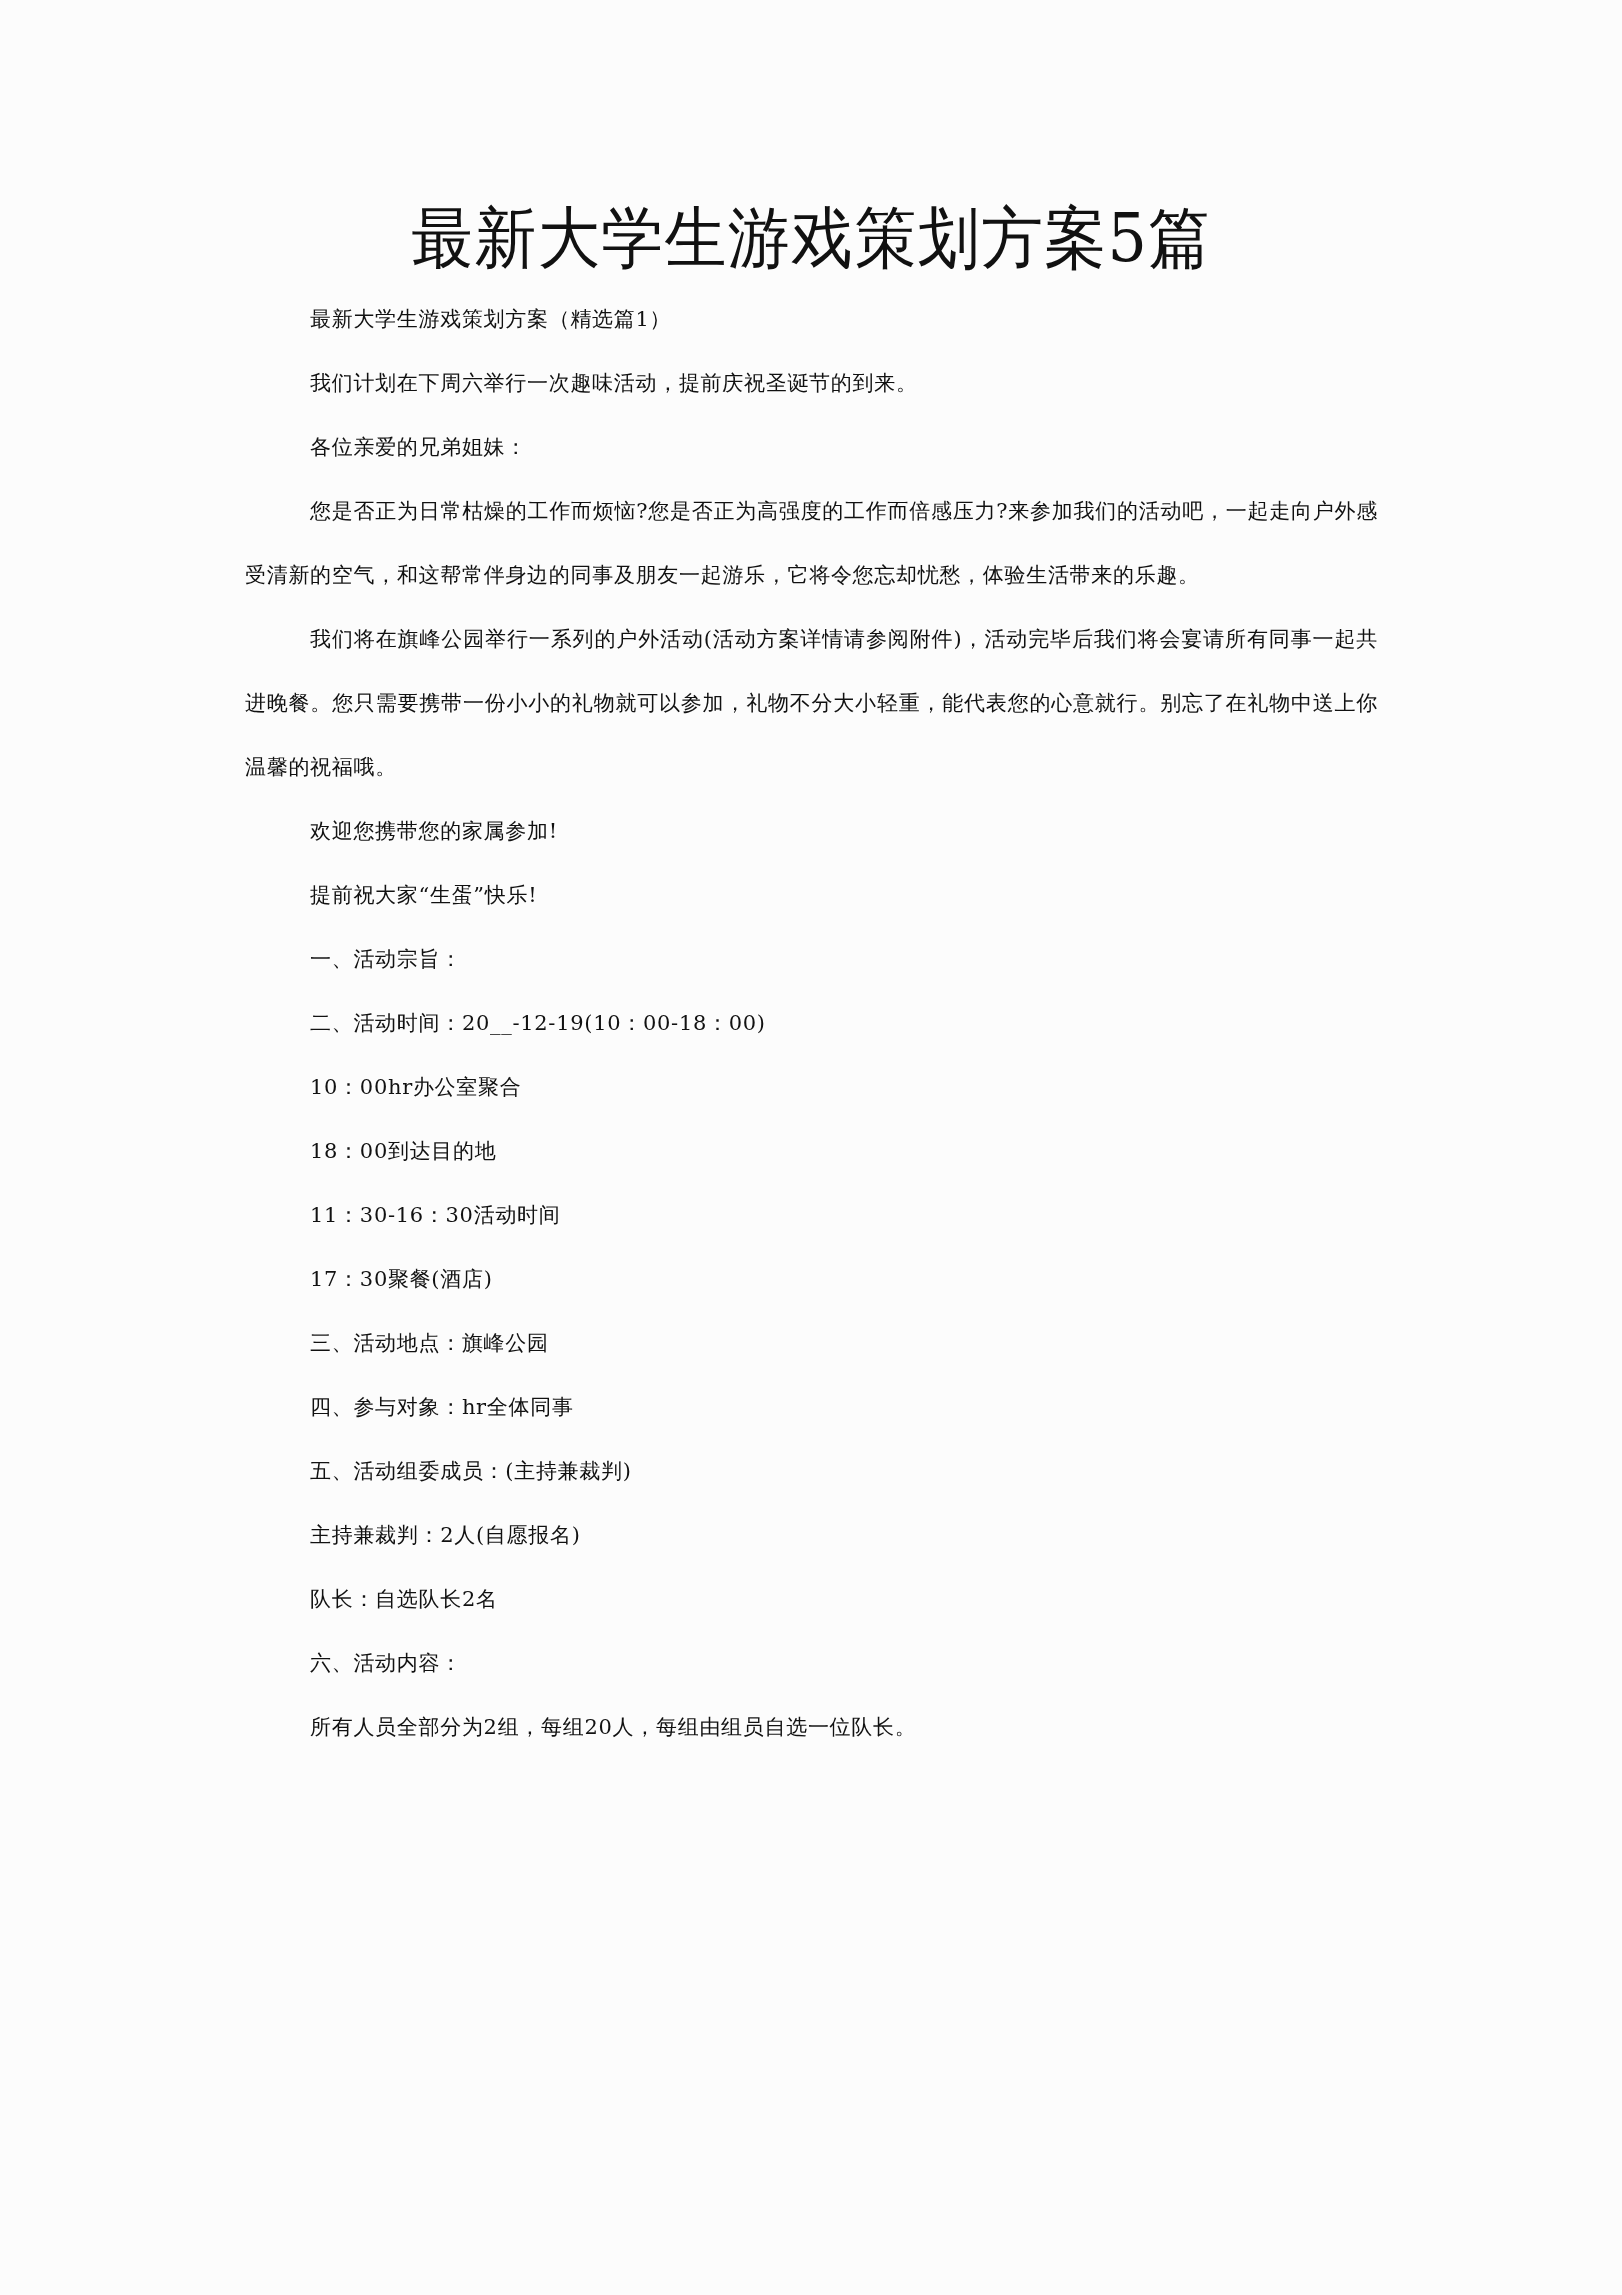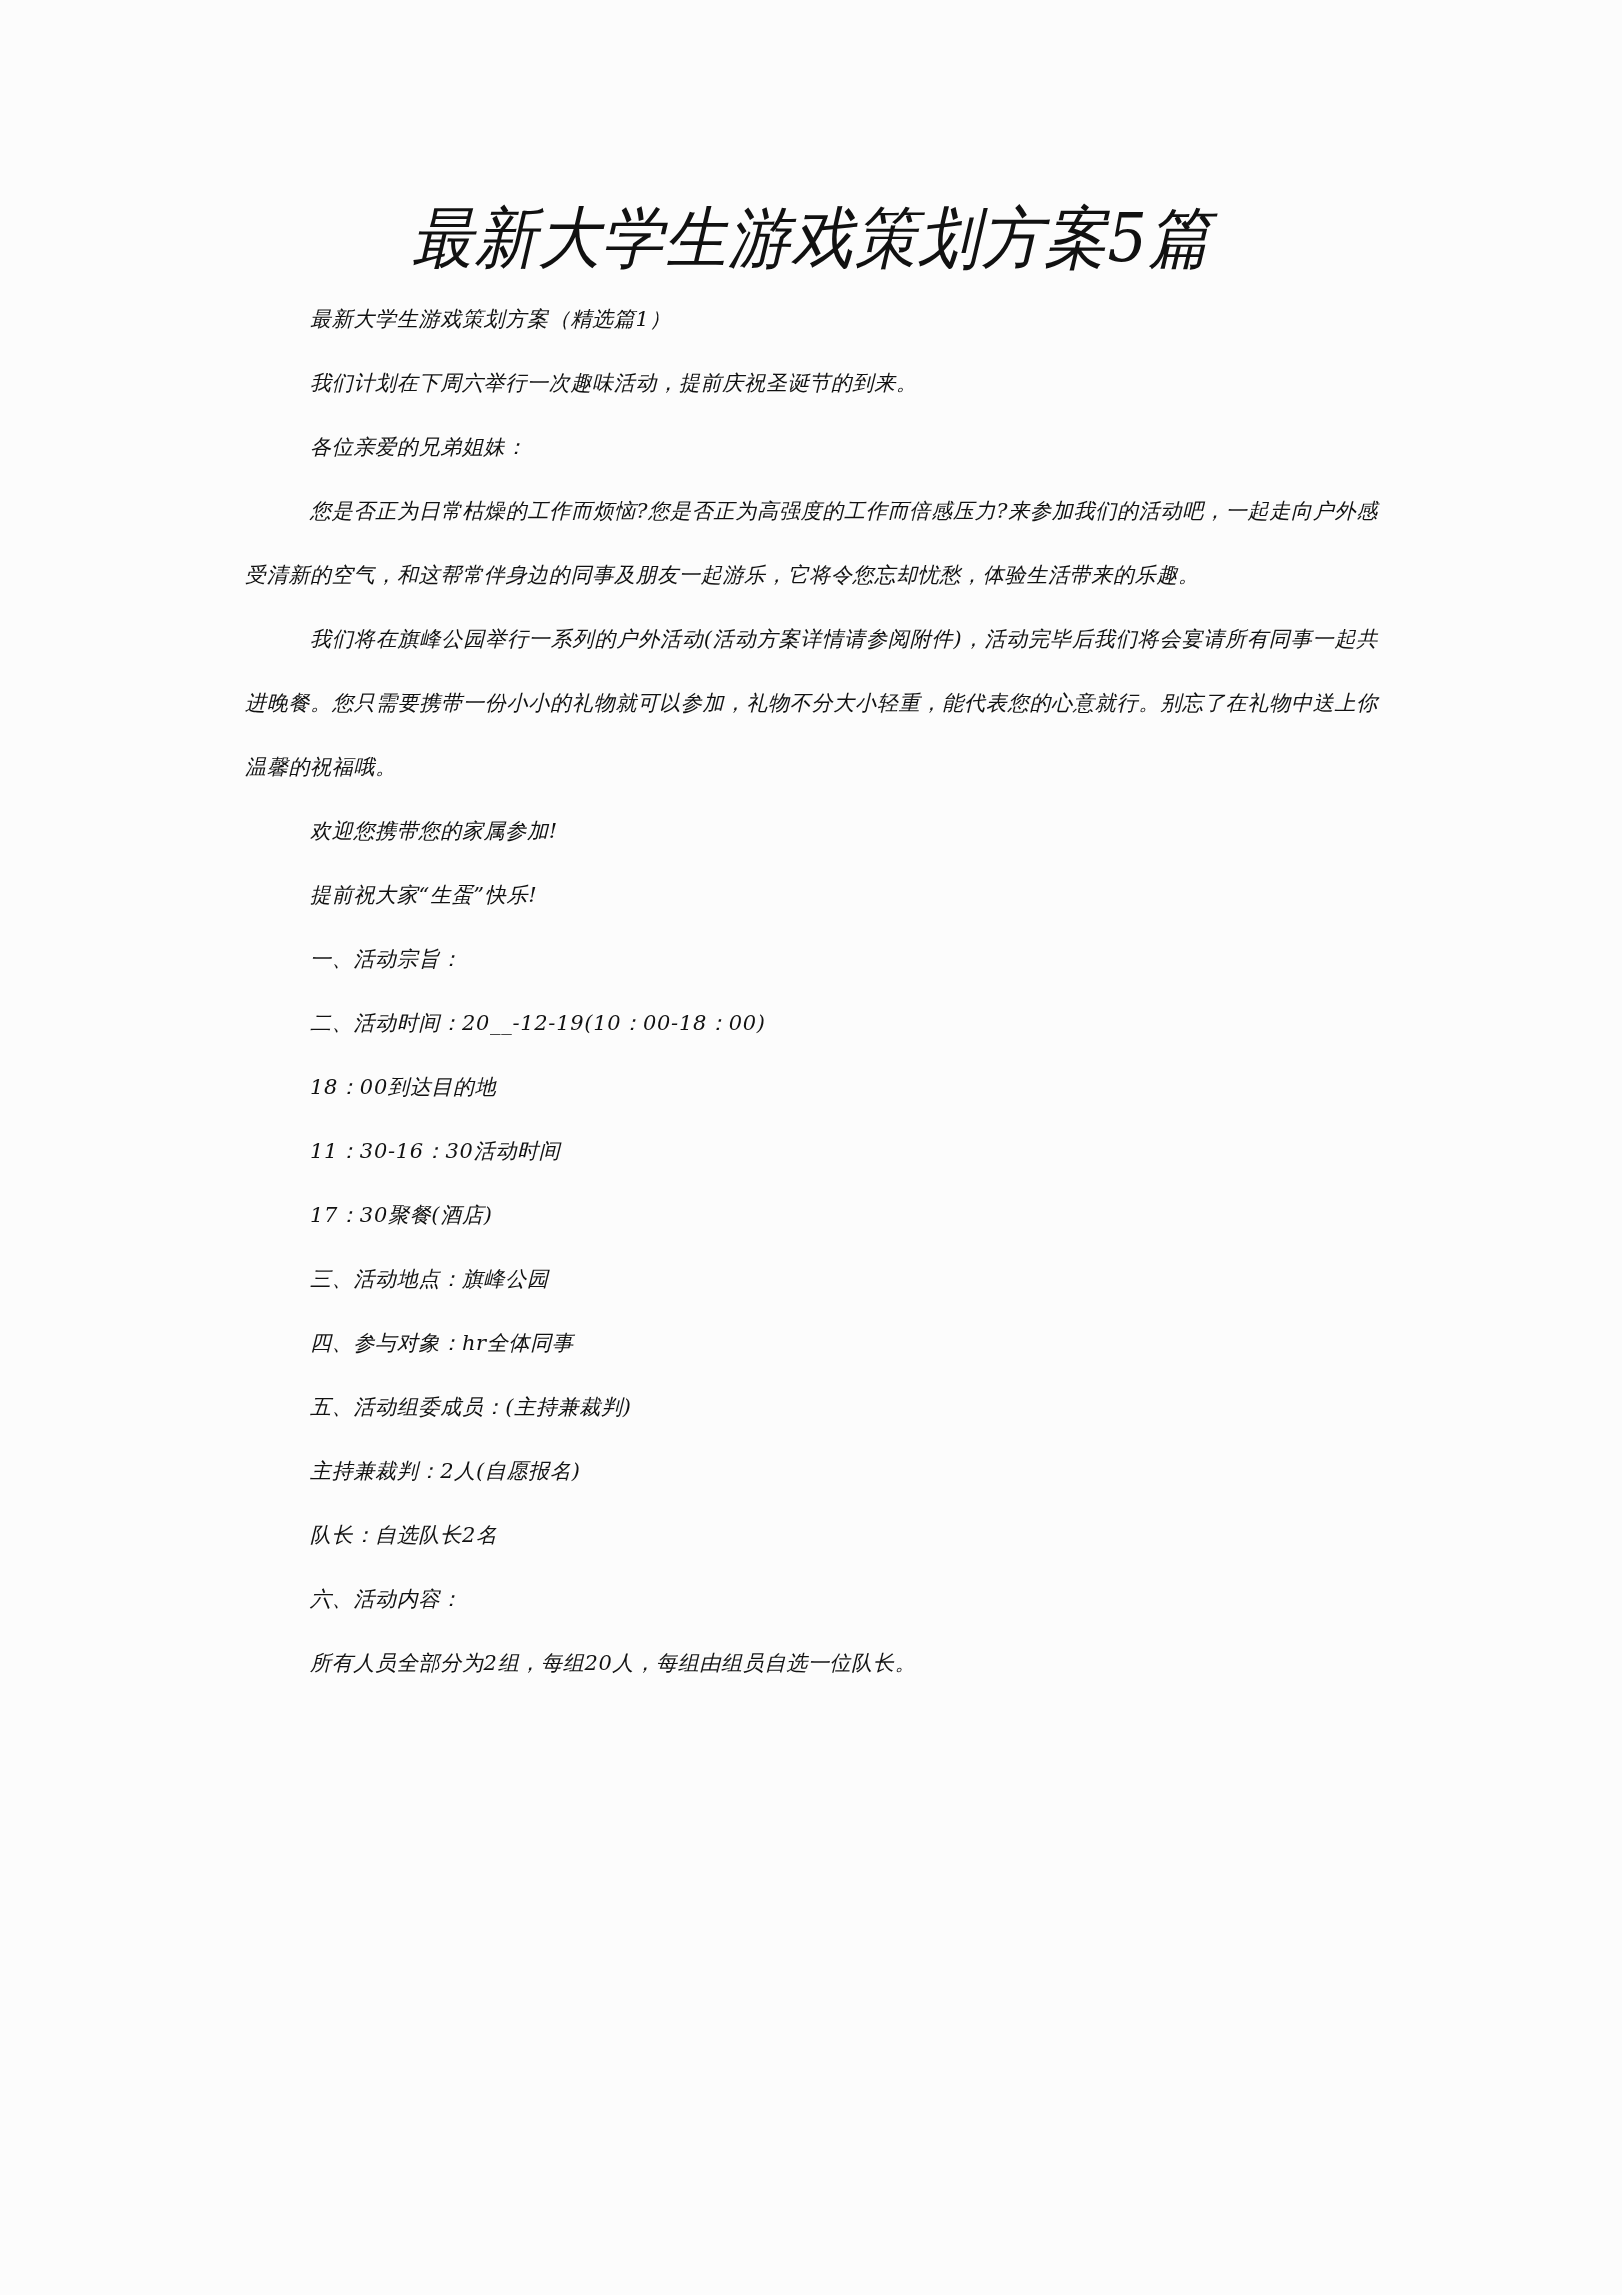--- a/index.html
+++ b/index.html
@@ -15,21 +15,20 @@
       color: #111;
       font-family: "DejaVu Serif", "Liberation Serif", serif;
     }
     .page {
       position: absolute;
       left: 0;
       top: 0;
       width: 1623px;
       height: 2295px;
       background: #fcfcfc;
-      font-style: italic;
     }
     .title {
       position: absolute;
       left: 0;
       top: 195px;
       width: 1623px;
       text-align: center;
       font-size: 62px;
       line-height: 85px;
       font-weight: normal;
@@ -63,20 +62,21 @@
   <div class="body">
     <p>最新大学生游戏策划方案（精选篇1）</p>
     <p>我们计划在下周六举行一次趣味活动，提前庆祝圣诞节的到来。</p>
     <p>各位亲爱的兄弟姐妹：</p>
     <p>您是否正为日常枯燥的工作而烦恼?您是否正为高强度的工作而倍感压力?来参加我们的活动吧，一起走向户外感受清新的空气，和这帮常伴身边的同事及朋友一起游乐，它将令您忘却忧愁，体验生活带来的乐趣。</p>
     <p>我们将在旗峰公园举行一系列的户外活动(活动方案详情请参阅附件)，活动完毕后我们将会宴请所有同事一起共进晚餐。您只需要携带一份小小的礼物就可以参加，礼物不分大小轻重，能代表您的心意就行。别忘了在礼物中送上你温馨的祝福哦。</p>
     <p>欢迎您携带您的家属参加!</p>
     <p>提前祝大家“生蛋”快乐!</p>
     <p>一、活动宗旨：</p>
     <p>二、活动时间：20__-12-19(10：00-18：00)</p>
+    <p>10：00hr办公室聚合</p>
     <p>18：00到达目的地</p>
     <p>11：30-16：30活动时间</p>
     <p>17：30聚餐(酒店)</p>
     <p>三、活动地点：旗峰公园</p>
     <p>四、参与对象：hr全体同事</p>
     <p>五、活动组委成员：(主持兼裁判)</p>
     <p>主持兼裁判：2人(自愿报名)</p>
     <p>队长：自选队长2名</p>
     <p>六、活动内容：</p>
     <p>所有人员全部分为2组，每组20人，每组由组员自选一位队长。</p>

